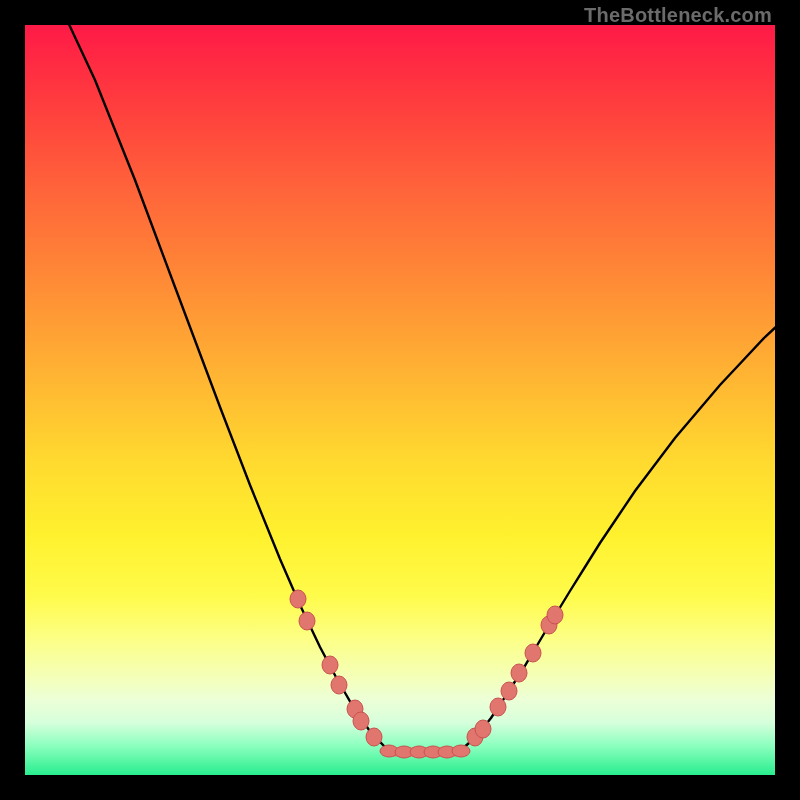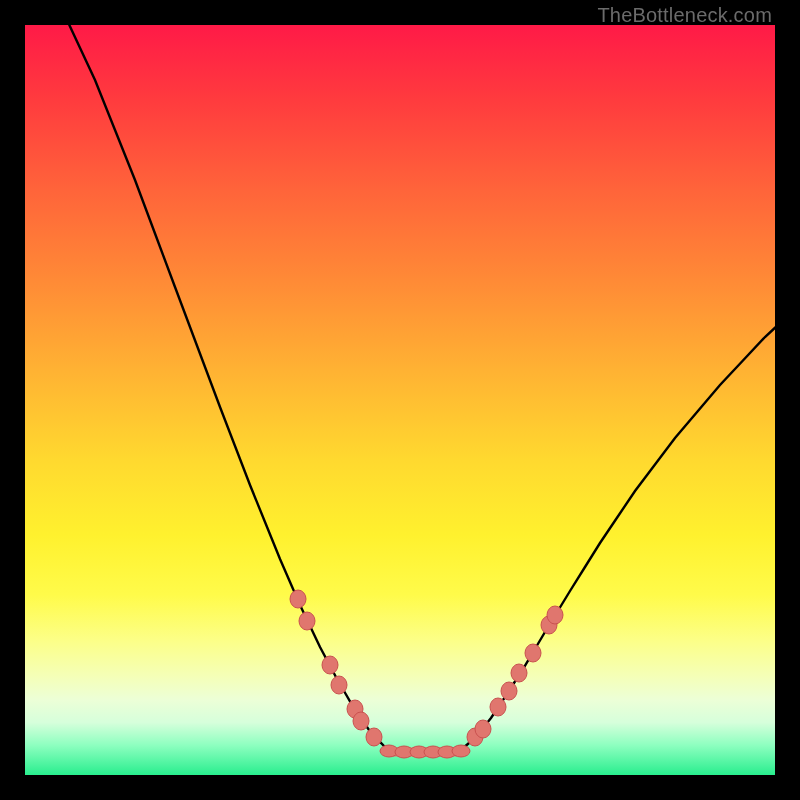--- a/index.html
+++ b/index.html
@@ -45,21 +45,21 @@
       #8effc0 96%,
       #29ee8e 100%
     );
   }
   .watermark {
     position: absolute;
     top: 4px;
     right: 28px;
     color: #6b6b6b;
     font-size: 20px;
-    font-weight: 400;
+    font-weight: 700;
     letter-spacing: 0.2px;
     user-select: none;
     margin-left: 36px;
   }
   svg.curves {
     position: absolute;
     inset: 0;
     width: 750px;
     height: 750px;
   }

